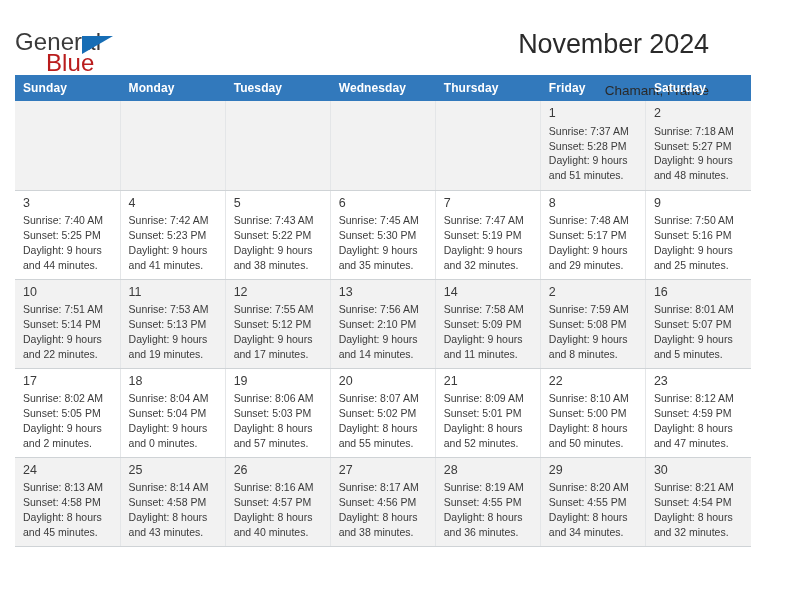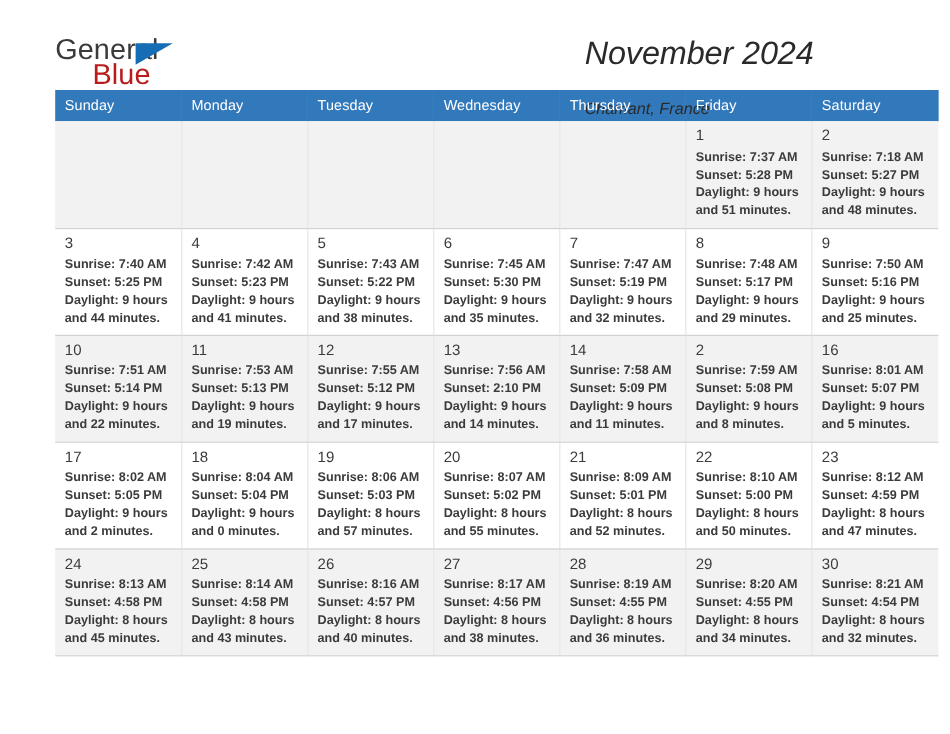--- a/index.html
+++ b/index.html
@@ -11,21 +11,21 @@
     width: 792px;
     height: 612px;
     background: #ffffff;
     font-family: "Liberation Sans", sans-serif;
     overflow: hidden;
   }
   .page {
     position: relative;
     width: 724px;
     height: 612px;
-    padding: 0 46px;
+    padding: 0 15px;
   }
 
   
   .header {
     display: flex;
     align-items: flex-start;
     justify-content: space-between;
     padding-top: 28px;
     height: 75px;
   }
@@ -56,23 +56,22 @@
     position: absolute;
     left: 67px;
     top: 8px;
     width: 0;
     height: 0;
     border-left: 31px solid #166db5;
     border-bottom: 18px solid transparent;
     border-top: 0 solid transparent;
   }
   .title-block {
-    text-align: left;
+    text-align: right;
     padding-top: 1px;
-    font-style: italic;
   }
   .cal-title {
     font-size: 27px;
     color: #2a2a2a;
     font-weight: normal;
     margin: 0;
     line-height: 1.12;
     letter-spacing: -0.1px;
   }
   .cal-sub {
@@ -84,21 +83,21 @@
 
   
   table.calendar {
     width: 736px;
     border-collapse: collapse;
     table-layout: fixed;
   }
   table.calendar thead th {
     background: #3279bc;
     color: #ffffff;
-    font-weight: normal;
+    font-weight: bold;
     font-size: 12px;
     text-align: left;
     padding: 6px 0 6px 8px;
     height: 23px;
     border-right: 1px solid #3279bc;
     letter-spacing: 0.1px;
   }
   table.calendar tbody td {
     vertical-align: top;
     height: 89px;
@@ -119,21 +118,20 @@
     font-size: 12.5px;
     color: #3b3b3b;
     line-height: 1.25;
     margin-bottom: 2px;
   }
   .detail {
     font-size: 10.5px;
     color: #3b3b3b;
     line-height: 1.42;
     white-space: nowrap;
-    font-weight: bold;
   }
   .detail span { display: block; }
 </style>
 </head>
 <body>
 
 <div class="page">
 
   <div class="header">
     <div class="brand">

